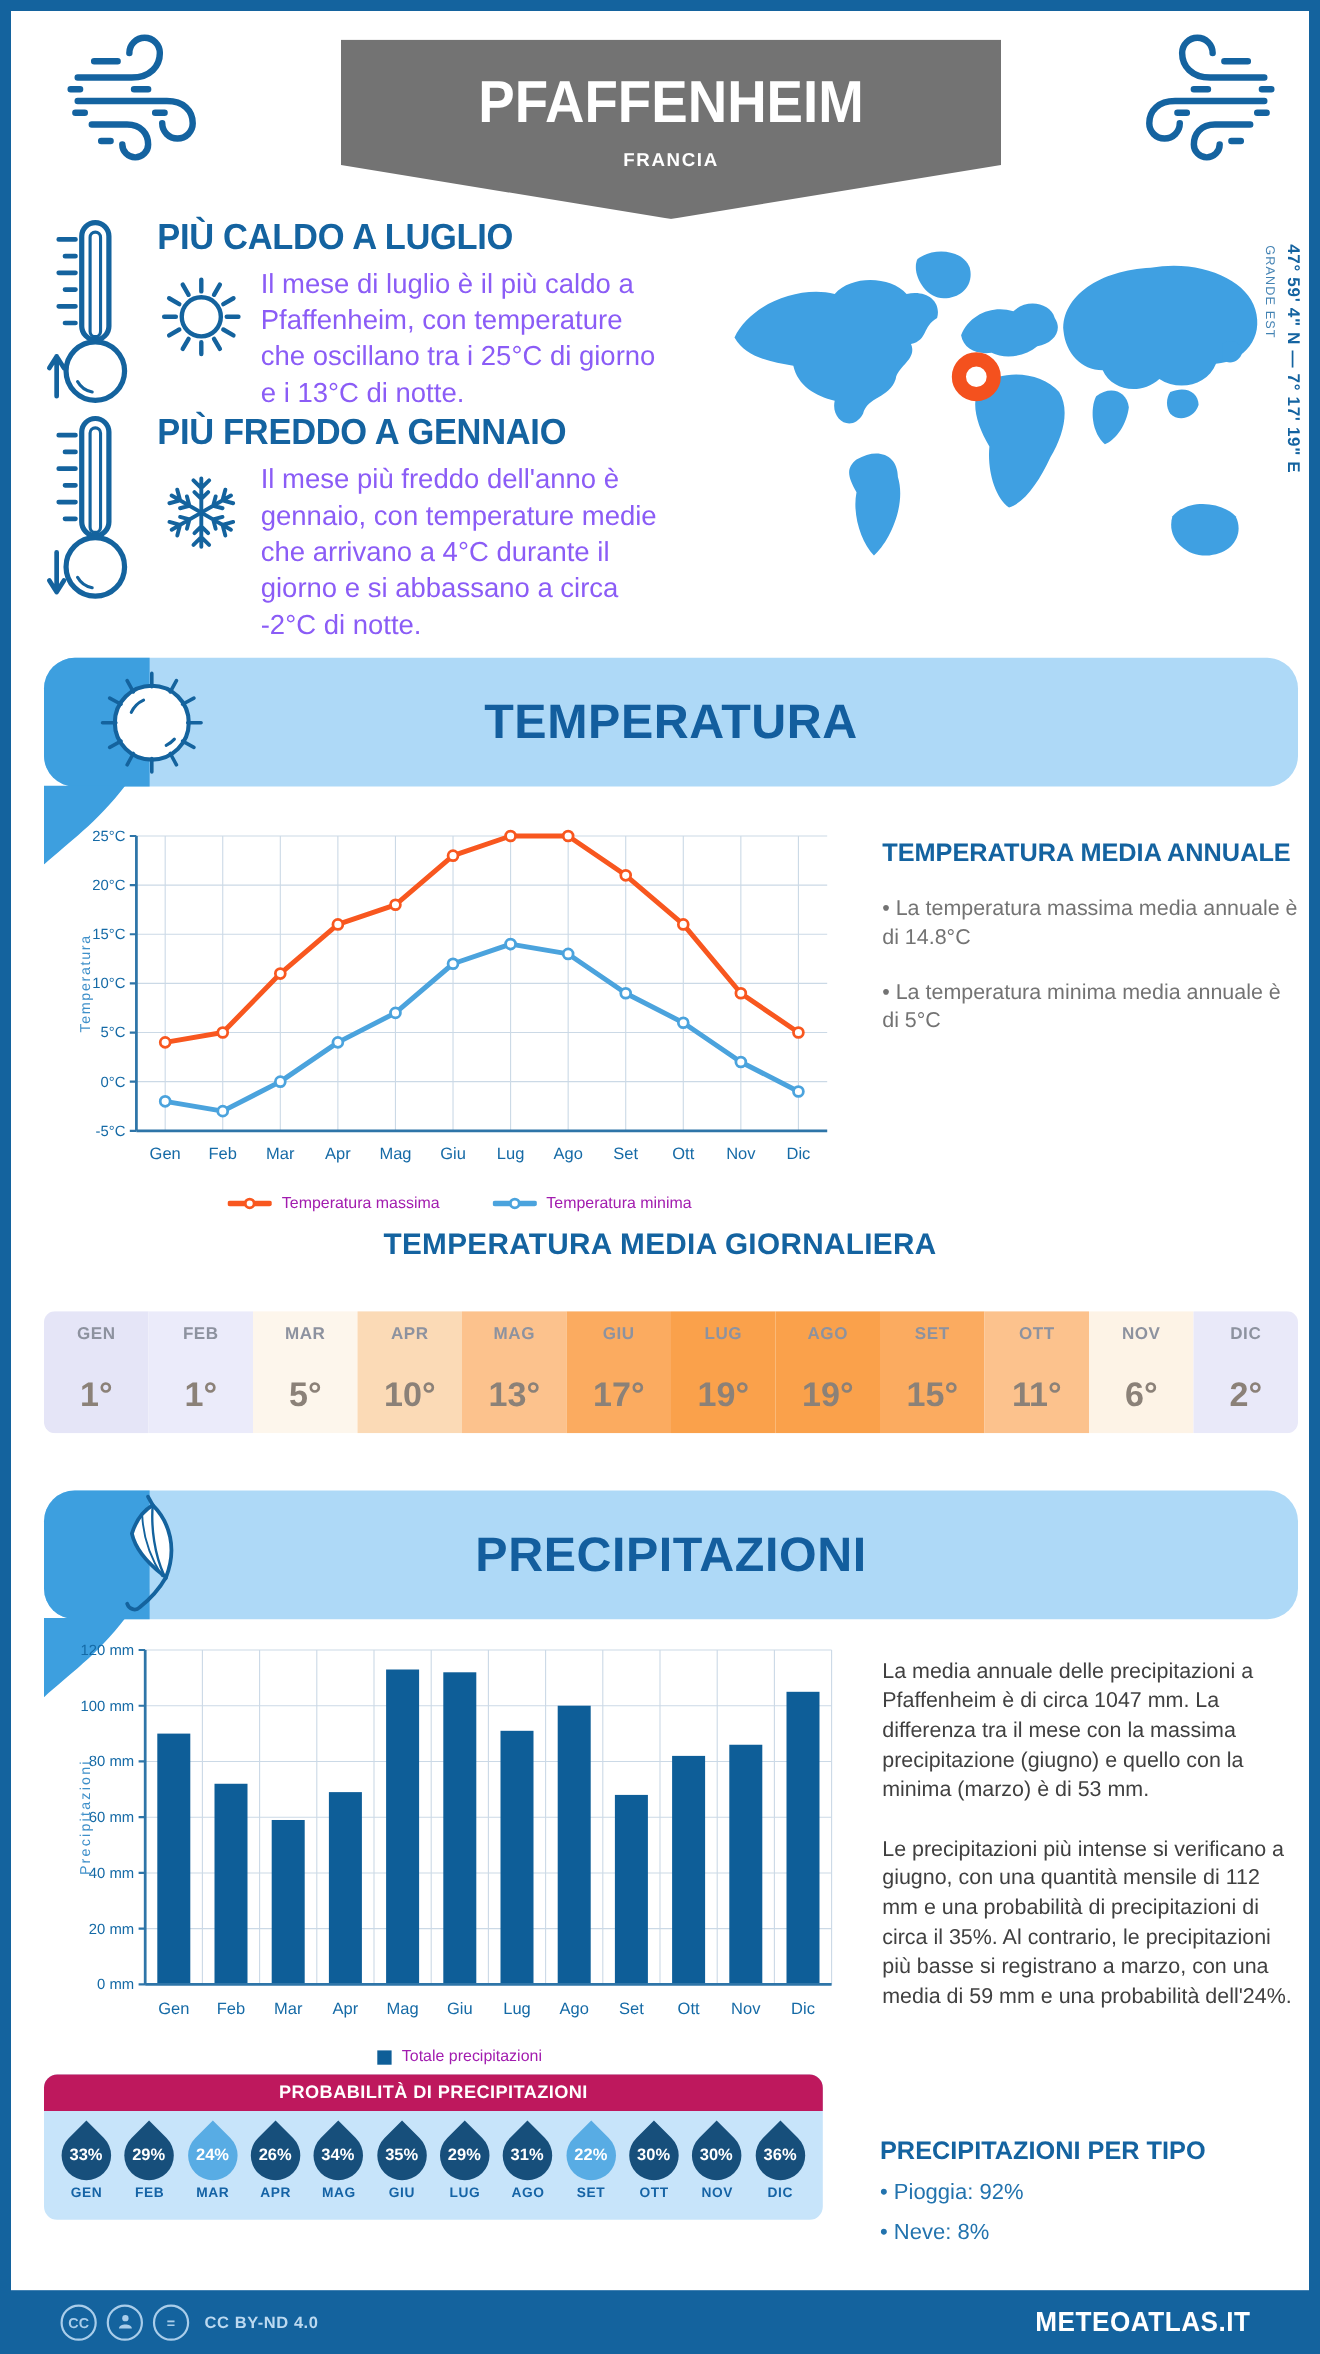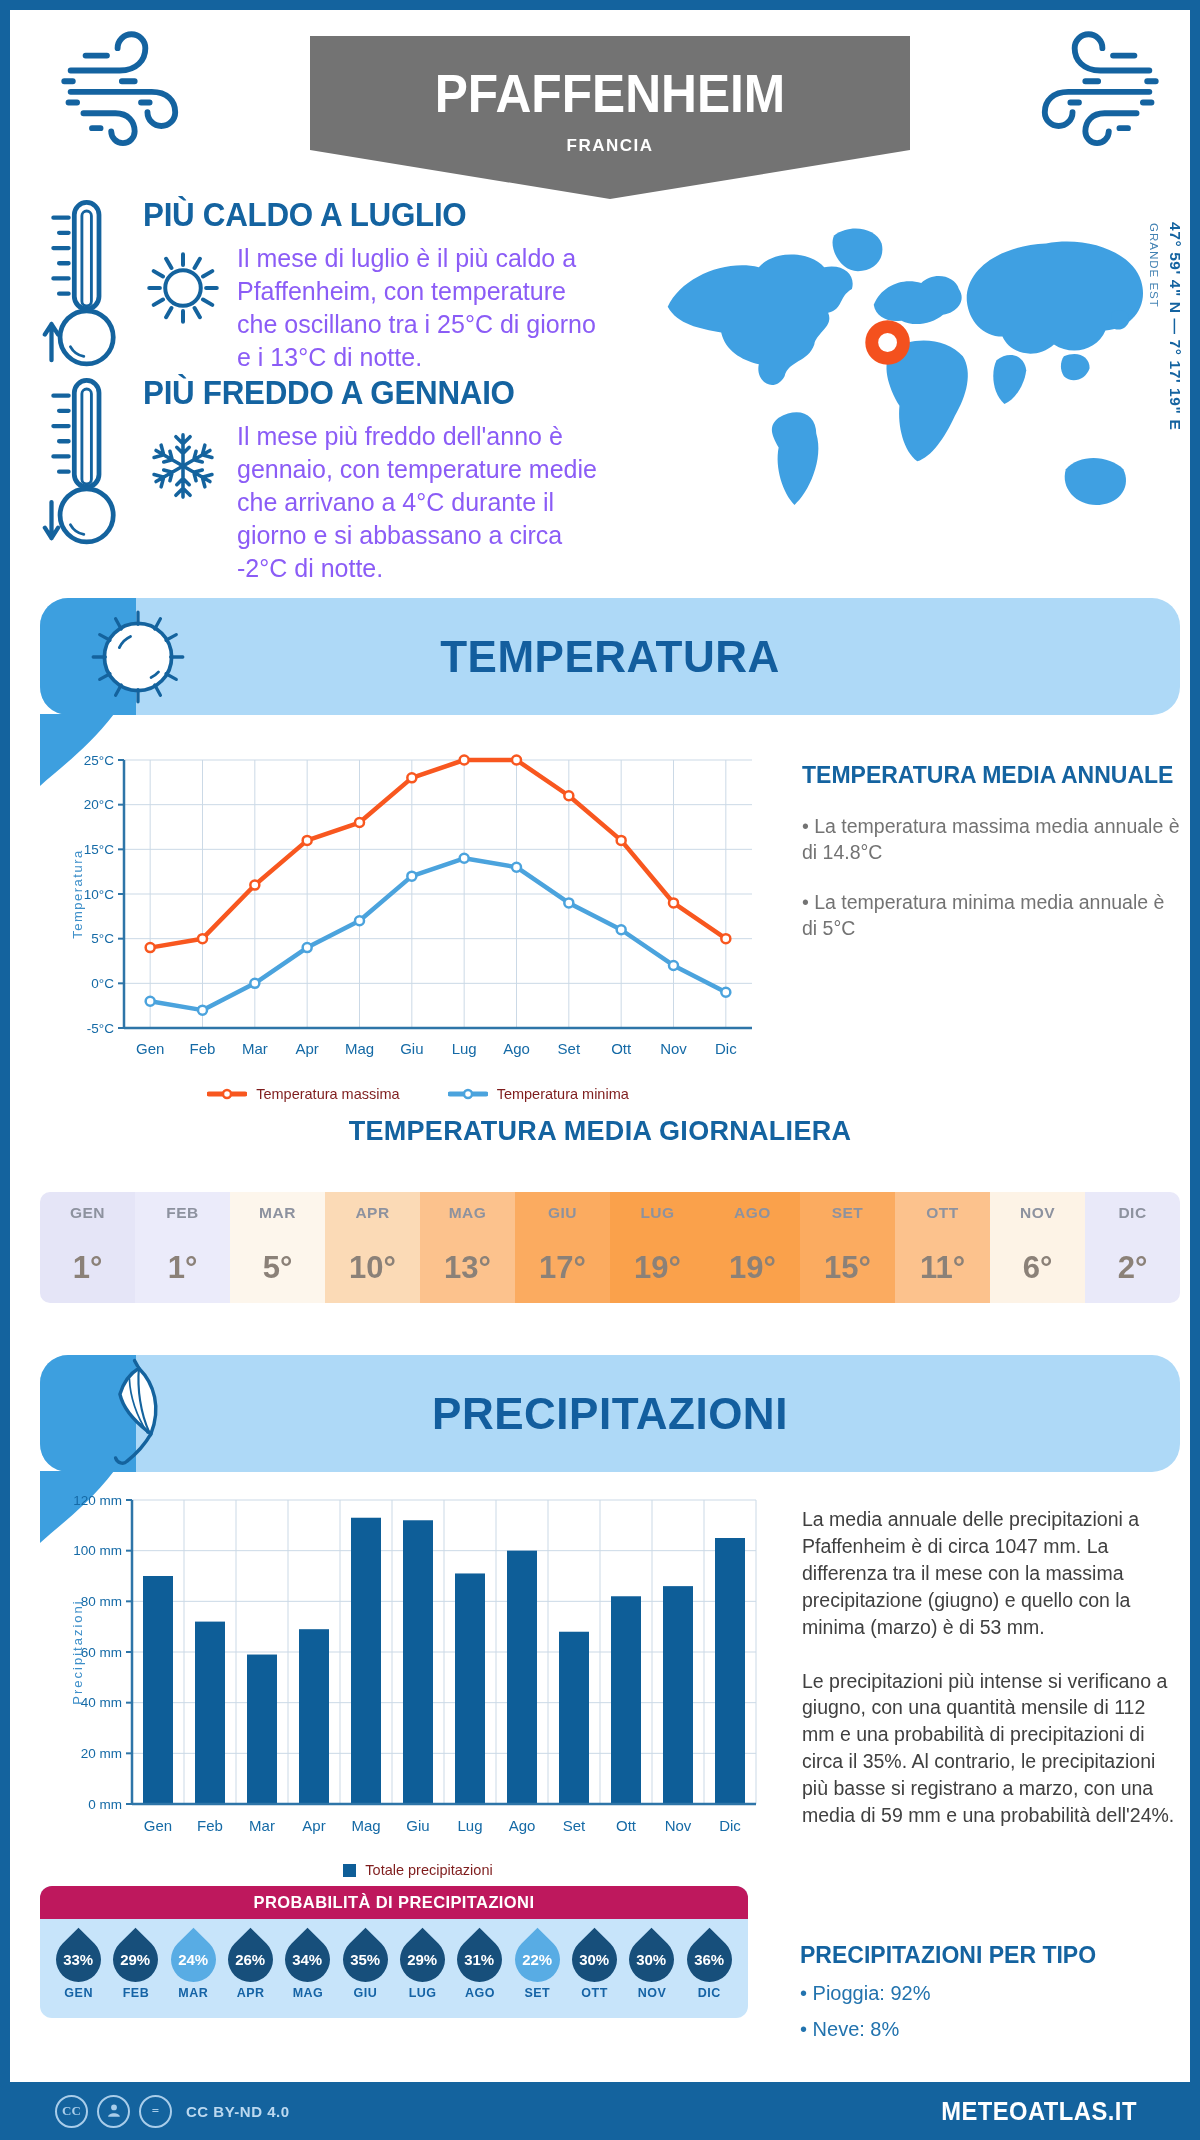--- a/index.html
+++ b/index.html
@@ -44,21 +44,21 @@
   .band-temp{top:588px;}
   .band-precip{top:1345px;}
   .band-tail{position:absolute;left:30px;width:74px;height:72px;}
   .tail-temp{top:704px;}
   .tail-precip{top:1461px;}
 
   
   .chart1{position:absolute;left:58px;top:736px;width:700px;height:332px;}
   .chart2{position:absolute;left:58px;top:1478px;width:700px;height:372px;}
   .legend{position:absolute;display:flex;justify-content:center;align-items:flex-start;gap:48px;
-          left:58px;width:700px;font-size:14.5px;color:#7f1d1d;}
+          left:58px;width:700px;font-size:14.5px;color:#a21caf;}
   .legend1{top:1076px;}
   .legend2{top:1852px;}
   .legend-item{display:flex;align-items:center;gap:9px;}
 
   
   .side-col{position:absolute;left:792px;width:380px;}
   .annual-block{top:752px;}
   .side-title{font-size:23px;font-weight:bold;color:#1463A0;margin:0;}
   .side-bullet{font-size:19.5px;color:#737373;line-height:1.32;margin:25px 0 0 0;}
   .precip-col{top:1496px;}
@@ -89,21 +89,21 @@
   .drop-month{font-size:12.5px;font-weight:bold;color:#1563A5;letter-spacing:.5px;}
 
   .type-block{top:1932px;left:790px;}
   .type-bullet{font-size:20px;color:#2273AE;margin:13px 0 0 0;}
 
   
   .footer{position:absolute;left:0;right:0;bottom:0;height:58px;background:#14639E;
           display:flex;align-items:center;}
   .cc-icons{display:flex;align-items:center;gap:9px;margin-left:45px;}
   .cc-circle{width:33px;height:33px;border:2.5px solid #A9CDEA;border-radius:50%;display:flex;
-             align-items:center;justify-content:center;color:#A9CDEA;font-weight:bold;font-size:13px;box-sizing:border-box;font-family:Liberation Serif, serif;}
+             align-items:center;justify-content:center;color:#A9CDEA;font-weight:bold;font-size:13px;box-sizing:border-box;}
   .cc-label{margin-left:14px;color:#BCD9F0;font-weight:bold;font-size:15px;letter-spacing:.5px;}
   .site-name{margin-left:auto;margin-right:48px;color:#ffffff;font-weight:bold;font-size:25px;letter-spacing:.5px;transform:scaleX(.95);}
 </style>
 </head>
 <body>
 
 <div class="page">
 
   <svg class="wind wind-left" viewBox="0 0 120 120" fill="none" stroke="#1463A0" stroke-width="5.5" stroke-linecap="round">
     <path d="M10 38 H56 C72 38 80 28 80 17 A13 13 0 1 0 54 17"></path>

